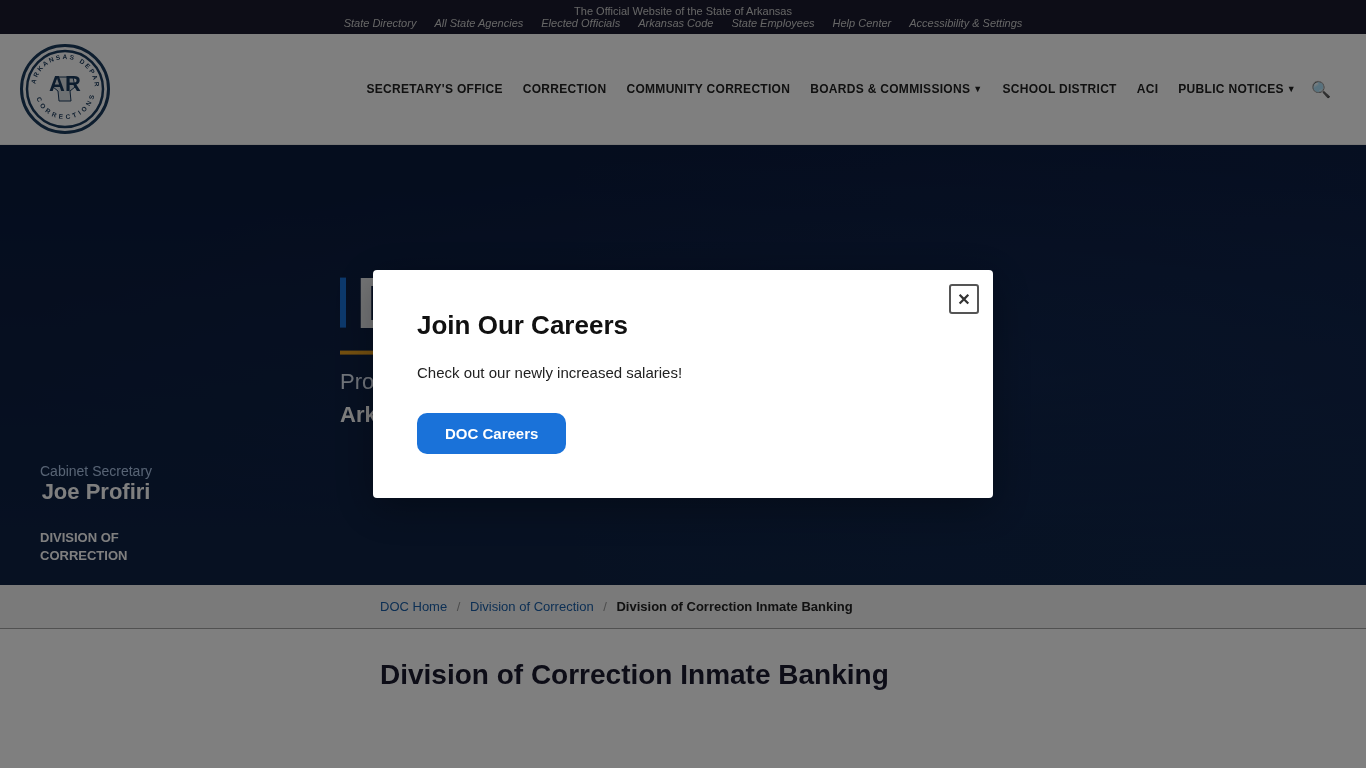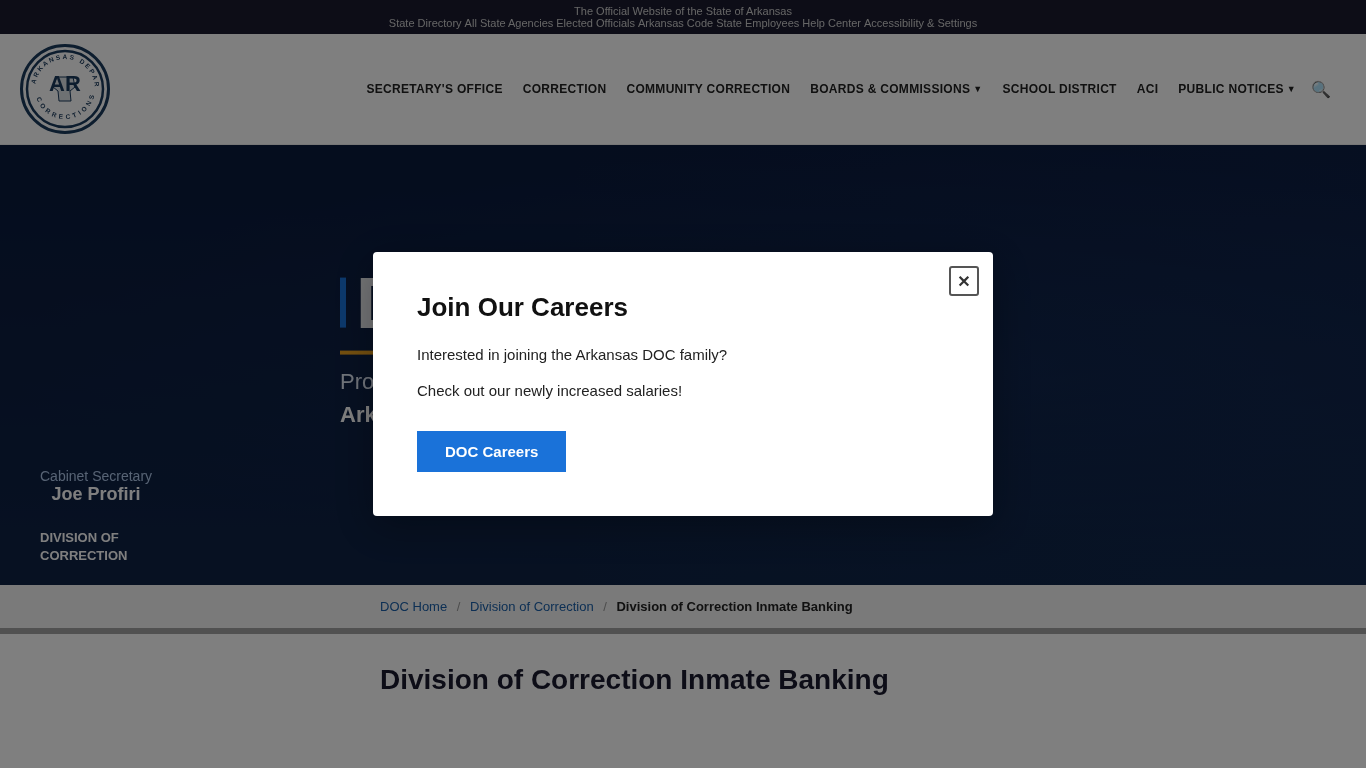--- a/index.html
+++ b/index.html
@@ -11,21 +11,22 @@
       color: #ccc;
       font-size: 11px;
       padding: 5px 20px;
       display: flex;
       justify-content: space-between;
       align-items: center;
       flex-direction: column;
     }
     .top-bar-links {
       display: flex;
-      gap: 3px;
+      gap: 18px;
+      font-style: italic;
     }
     .top-bar-links a {
       color: #ccc;
       text-decoration: none;
       font-size: 11px;
     }
 
     
     .main-nav {
       background: #fff;
@@ -124,21 +125,21 @@
       left: 40px;
       bottom: 80px;
       color: #fff;
     }
     .sidebar-text .cabinet-title {
       font-size: 14px;
       font-weight: 400;
       color: #aec6e8;
     }
     .sidebar-text .name {
-      font-size: 18px;
+      font-size: 22px;
       font-weight: 700;
       color: #fff;
       text-align: center;
     }
 
     .division-badge {
       position: absolute;
       left: 40px;
       bottom: 20px;
       color: #fff;
@@ -188,21 +189,21 @@
       background: #e8a020;
       margin: 10px 0;
     }
 
     
     .breadcrumb-section {
       background: #f5f5f5;
       padding: 14px 380px 14px 380px;
       font-size: 13px;
       color: #555;
-      border-bottom: 6px solid #a3a3a3;
+      border-bottom: 1px solid #a3a3a3;
     }
     .breadcrumb-section a {
       color: #1a5fa8;
       text-decoration: none;
     }
     .breadcrumb-section .separator { margin: 0 6px; color: #999; }
     .breadcrumb-section .current { font-weight: 700; color: #222; }
 
     
     .main-content {
@@ -266,21 +267,21 @@
       font-size: 15px;
       color: #222;
       margin-bottom: 12px;
       line-height: 1.6;
     }
     .modal-cta-btn {
       display: inline-block;
       background: #1a72d9;
       color: #fff;
       padding: 12px 28px;
-      border-radius: 0;
+      border-radius: 10px;
       font-size: 15px;
       font-weight: 600;
       cursor: pointer;
       border: none;
       margin-top: 16px;
       text-decoration: none;
       text-align: center;
     }
   </style>
 </head>
@@ -377,17 +378,16 @@
 <div class="main-content">
   <h1 class="page-title">Division of Correction Inmate Banking</h1>
 </div>
 
 <div class="modal-overlay">
   <div class="modal">
     <button class="modal-close-btn">
       <span>✕</span>
     </button>
     <h2 class="modal-title">Join Our Careers</h2>
-    <p class="modal-text">Interested in joining the Arkansas DOC family?</p>
     <p class="modal-text">Check out our newly increased salaries!</p>
     <a href="#" class="modal-cta-btn">DOC Careers</a>
   </div>
 </div>
 
 </body></html>

